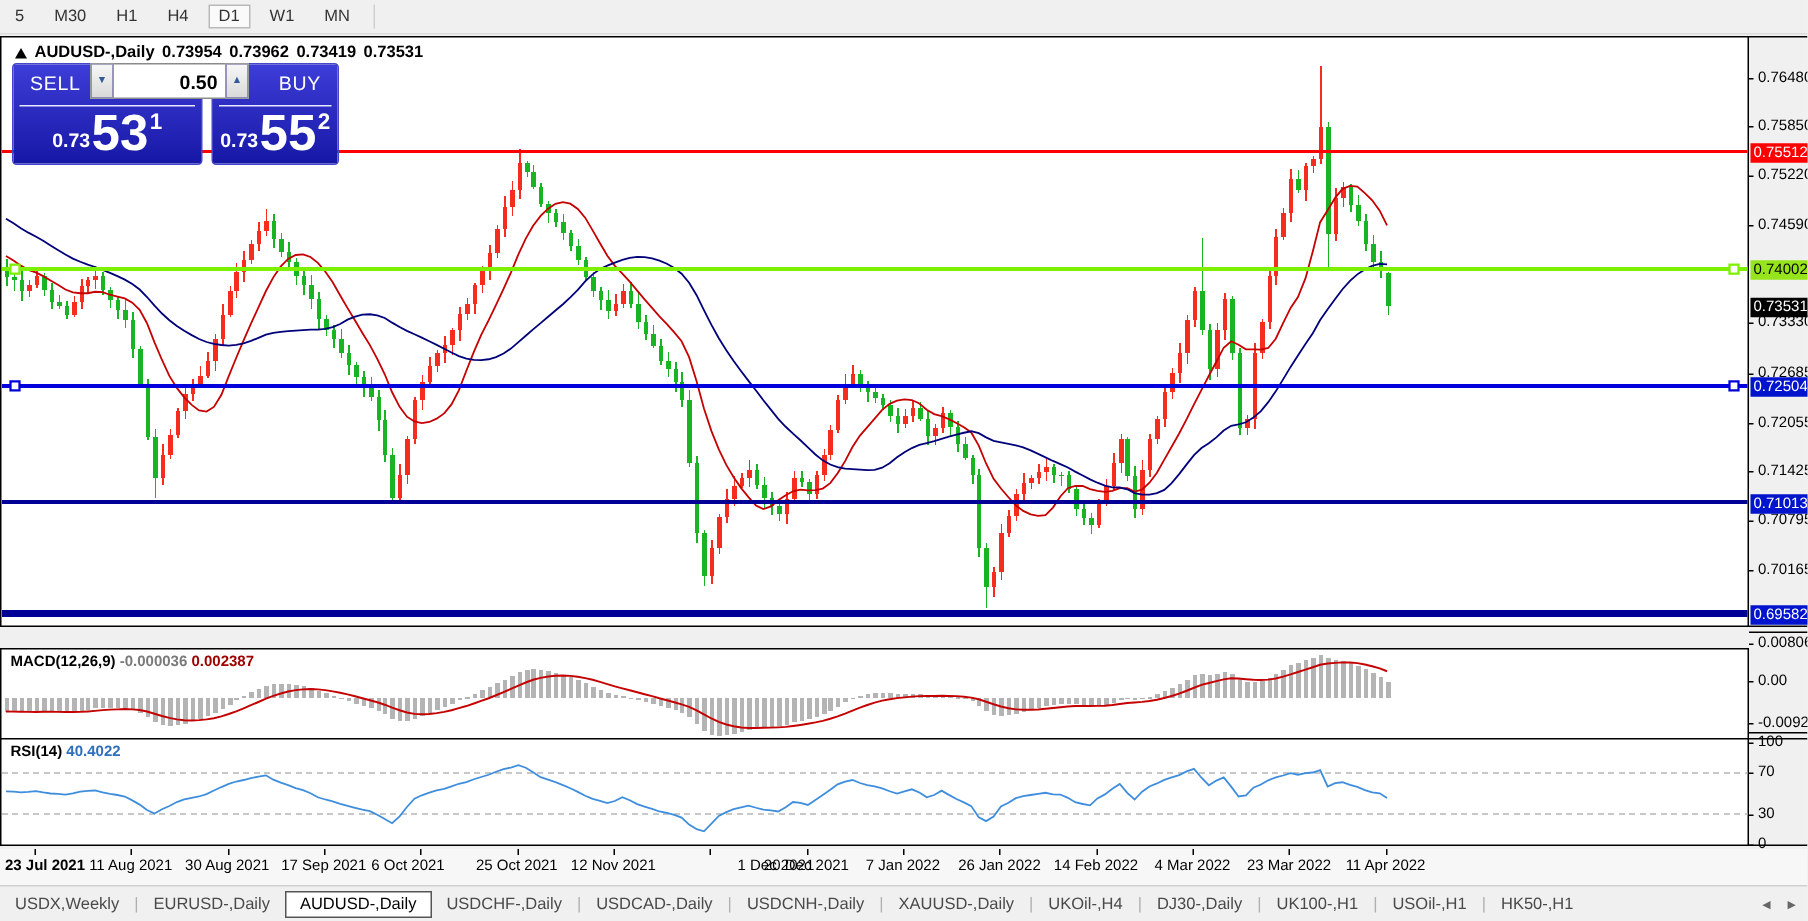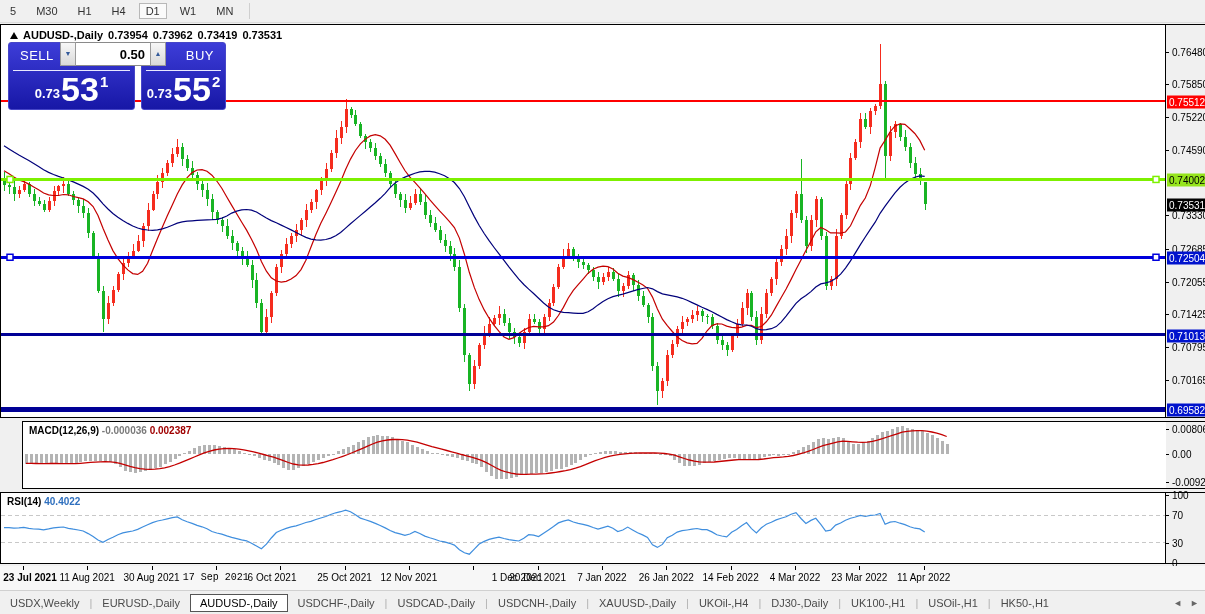--- a/index.html
+++ b/index.html
@@ -10,21 +10,21 @@
   
   #toolbar { position:absolute; left:0; top:0; width:1205px; height:23px;
     background:#f0f0f0; border-bottom:1px solid #dcdcdc; display:flex; align-items:center; }
   .tf-btn { font-size:11px; color:#333; padding:2px 7px; margin:0 3px; cursor:default; }
   .tf-btn.active { background:#fafafa; border:1px solid #b8b8b8; padding:1px 6px; }
   .tf-sep { width:1px; height:16px; background:#cfcfcf; margin:0 6px; }
 
   
   .pane { position:absolute; left:0; width:1166px; background:#fff; border:1px solid #000; }
   #pane-main { top:24px; height:394px; }
-  #pane-macd { top:421px; height:68px;margin-left:22px; }
+  #pane-macd { top:432px; height:68px; }
   #pane-rsi  { top:492px; height:72px; }
   .axis { position:absolute; left:1166px; width:39px; background:#f0f0f0; }
   #axis-main { top:24px; height:394px; border-top:1px solid #000; border-bottom:1px solid #000;}
   #axis-macd { top:421px; height:68px; border-top:1px solid #000; border-bottom:1px solid #000;}
   #axis-rsi  { top:492px; height:72px; border-top:1px solid #000; border-bottom:1px solid #000;}
   .axis-label { position:absolute; left:6px; font-size:10px; color:#000; transform:translateY(-50%); white-space:nowrap;}
   .axis-tick { position:absolute; left:0; width:3px; height:1px; background:#000; }
   .axis-badge { position:absolute; left:1px; height:13px; line-height:13px; padding:0 2px;
     font-size:10px; transform:translateY(-50%); white-space:nowrap; min-width:37px; }
 
@@ -775,21 +775,21 @@
     </div>
 
   <div id="date-axis">
       <div class="date-tick" style="left: 22.8px;"></div>
       <div class="date-label" style="left: 30px; font-weight: bold;">23 Jul 2021</div>
       <div class="date-tick" style="left: 87.15px;"></div>
       <div class="date-label" style="left: 87.15px;">11 Aug 2021</div>
       <div class="date-tick" style="left: 151.5px;"></div>
       <div class="date-label" style="left: 151.5px;">30 Aug 2021</div>
       <div class="date-tick" style="left: 215.85px;"></div>
-      <div class="date-label" style="left: 215.85px; font-family: Liberation Mono, monospace;">17 Sep 2021</div>
+      <div class="date-label" style="left: 215.85px;">17 Sep 2021</div>
       <div class="date-tick" style="left: 280.2px;"></div>
       <div class="date-label" style="left: 272px;">6 Oct 2021</div>
       <div class="date-tick" style="left: 344.55px;"></div>
       <div class="date-label" style="left: 344.55px;">25 Oct 2021</div>
       <div class="date-tick" style="left: 408.9px;"></div>
       <div class="date-label" style="left: 408.9px; text-align: right;">12 Nov 2021</div>
       <div class="date-tick" style="left: 473.25px;"></div>
       <div class="date-label" style="left: 473.25px; margin-left: 44px;">1 Dec 2021</div>
       <div class="date-tick" style="left: 537.6px;"></div>
       <div class="date-label" style="left: 537.6px;">20 Dec 2021</div>

